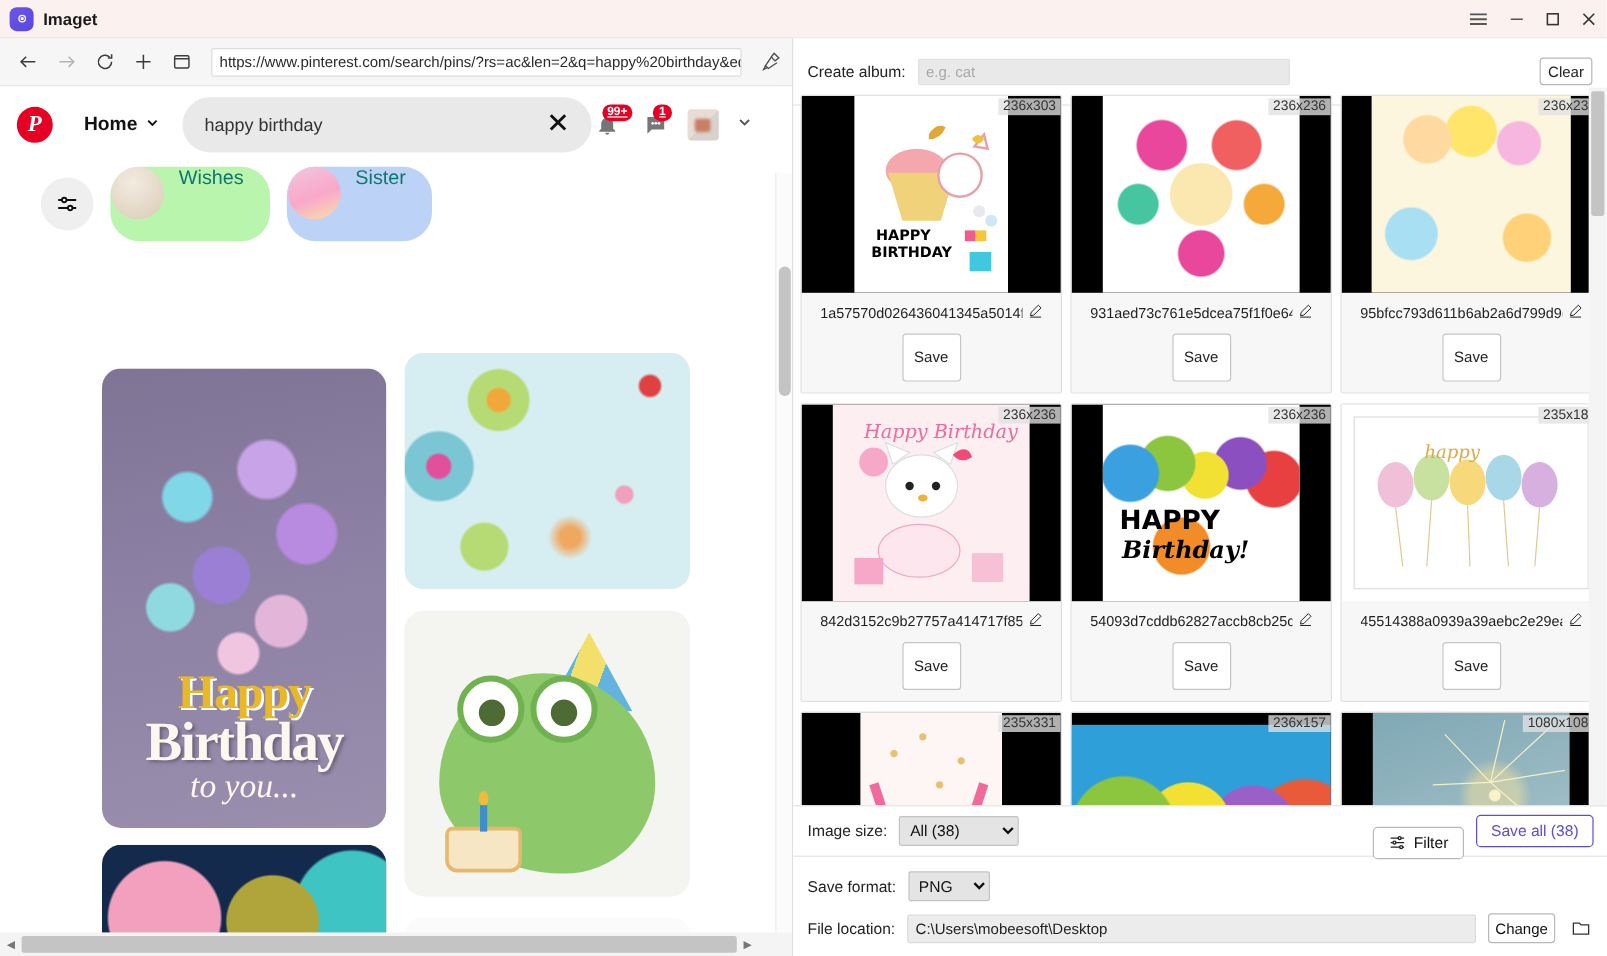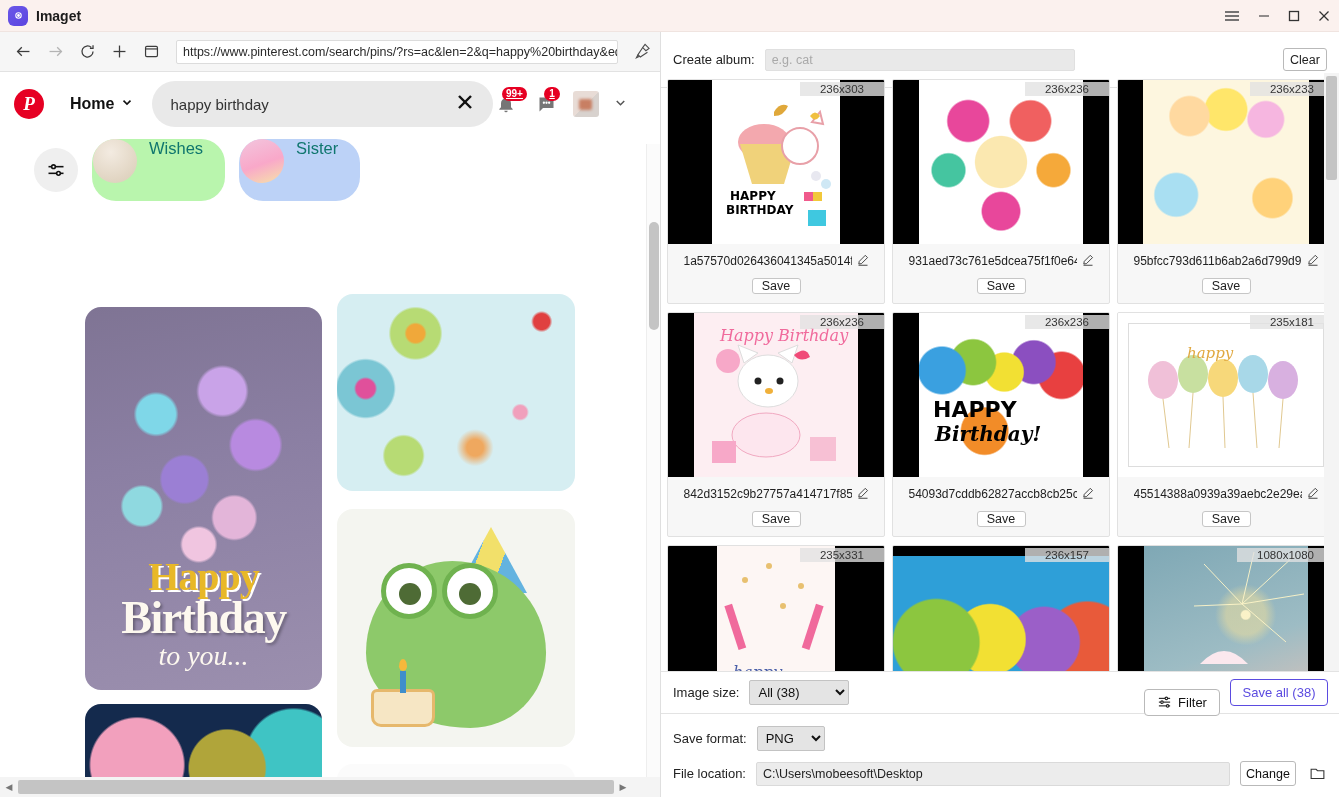--- a/index.html
+++ b/index.html
@@ -213,27 +213,27 @@
   }
   .grid {
     display:grid; grid-template-columns: repeat(3, 218px); gap: 8px 7px;
   }
   .tile { border:1px solid #e1e1e1; background:#f7f7f7; border-radius:2px; overflow:hidden; }
   .tile-img { position:relative; height: 164px; background:#000; overflow:hidden;
     display:flex; align-items:center; justify-content:center; }
   .tile-img .inner { height: 164px; }
   .size-badge {
     position:absolute; right:0; top:2px; background: rgba(225,225,225,.78);
-    font-size:11.5px; color:#333; padding: 1px 20px; text-align: center;
+    font-size:11.5px; color:#333; padding: 1px 4px; text-align: center;
   }
   .tile-meta { display:flex; align-items:center; justify-content:center; gap:5px; padding: 8px 4px 2px; }
   .tile-name { font-size:12px; color:#222; white-space:nowrap; overflow:hidden; max-width:168px; }
   .tile-save { display:flex; justify-content:center; padding: 6px 0 9px; }
   .tile-save span {
-    width: 49px; height: 16px; background:#fff; border:1px solid #c6c6c6; border-radius:3px;
+    width: 49px; height: 40px; background:#fff; border:1px solid #c6c6c6; border-radius:3px;
     font-size:12.5px; display:flex; align-items:center; justify-content:center; color:#222;
   }
 
   
   .a-cupcake { width:100%; height:100%; background:#fff; position:relative; }
   .a-heartwreath { width:100%;height:100%;
     background:
       radial-gradient(circle at 30% 25%, #e8479b 0 12%, transparent 13%),
       radial-gradient(circle at 68% 25%, #f06060 0 12%, transparent 13%),
       radial-gradient(circle at 18% 55%, #45c5a0 0 10%, transparent 11%),

